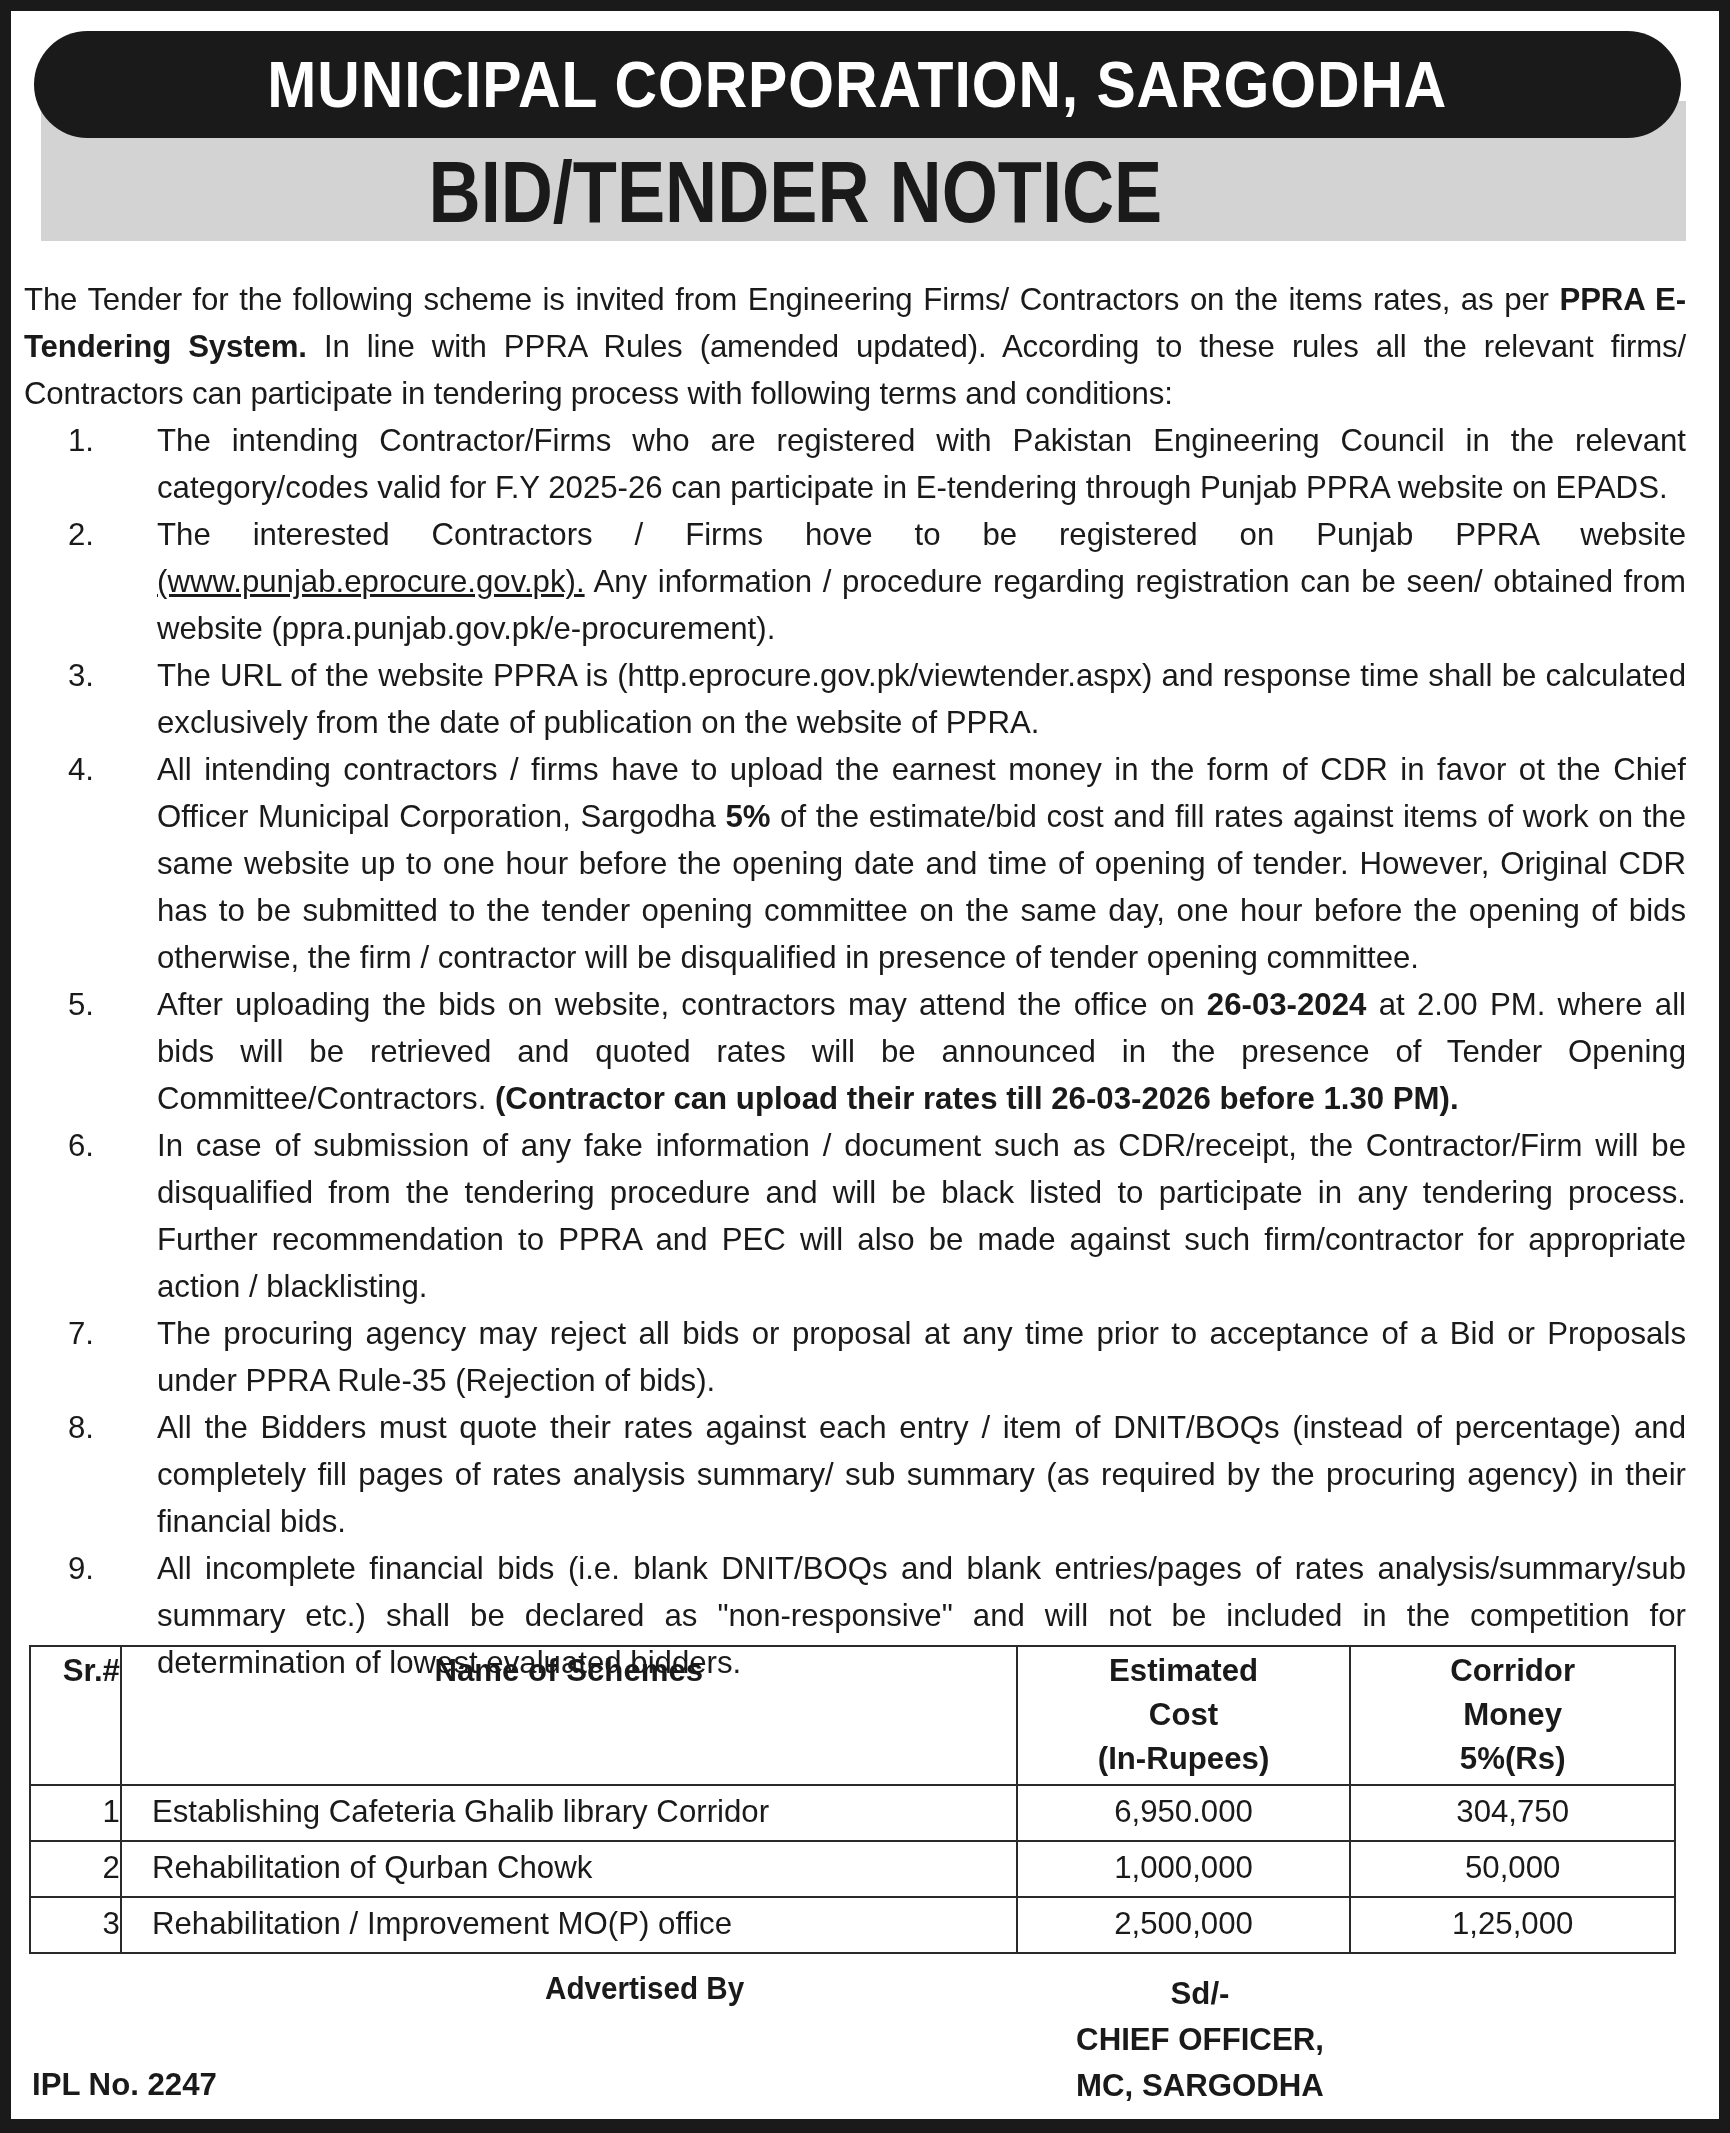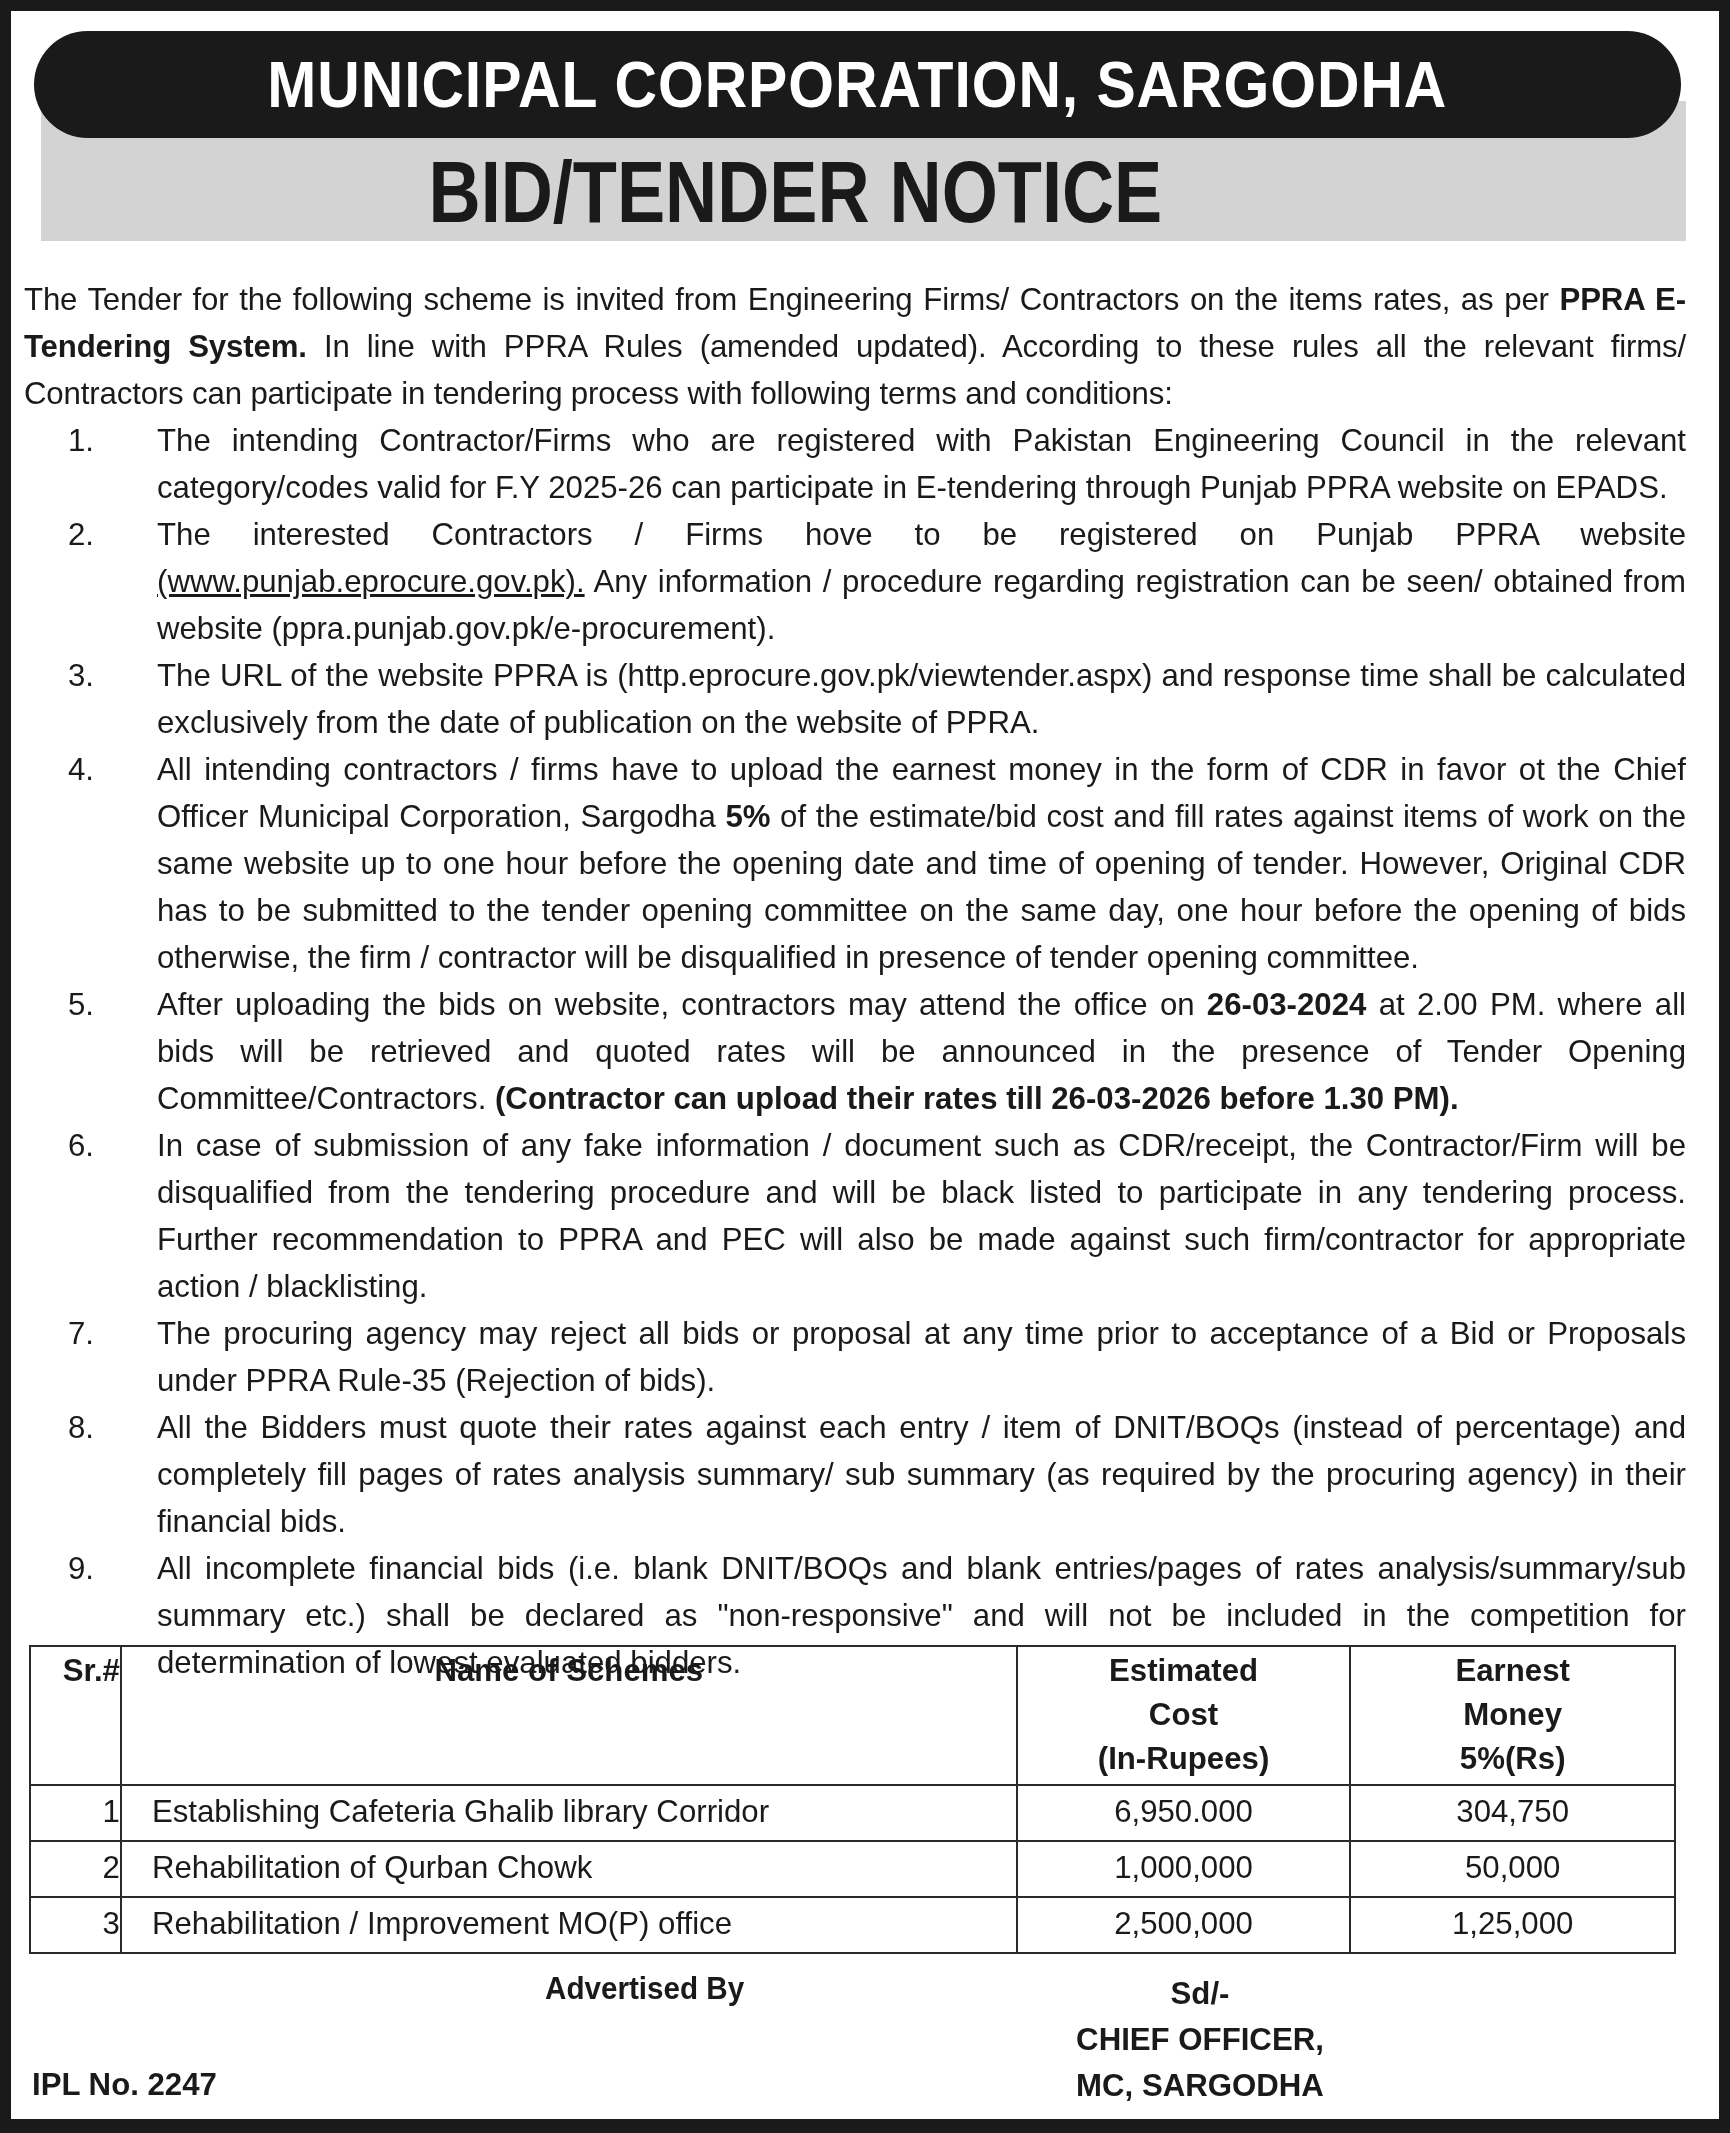--- a/index.html
+++ b/index.html
@@ -128,21 +128,21 @@
   <thead>
     <tr>
       <th class="col-sr">Sr.#</th>
       <th class="col-name">Name of Schemes</th>
       <th class="col-cost">
         <div>Estimated</div>
         <div>Cost</div>
         <div>(In-Rupees)</div>
       </th>
       <th class="col-em">
-        <div>Earnest</div>
+        <div>Corridor</div>
         <div>Money</div>
         <div>5%(Rs)</div>
       </th>
     </tr>
   </thead>
   <tbody>
     <tr>
       <td class="col-sr">1</td>
       <td class="col-name">Establishing Cafeteria Ghalib library Corridor</td>
       <td class="col-cost">6,950.000</td>

